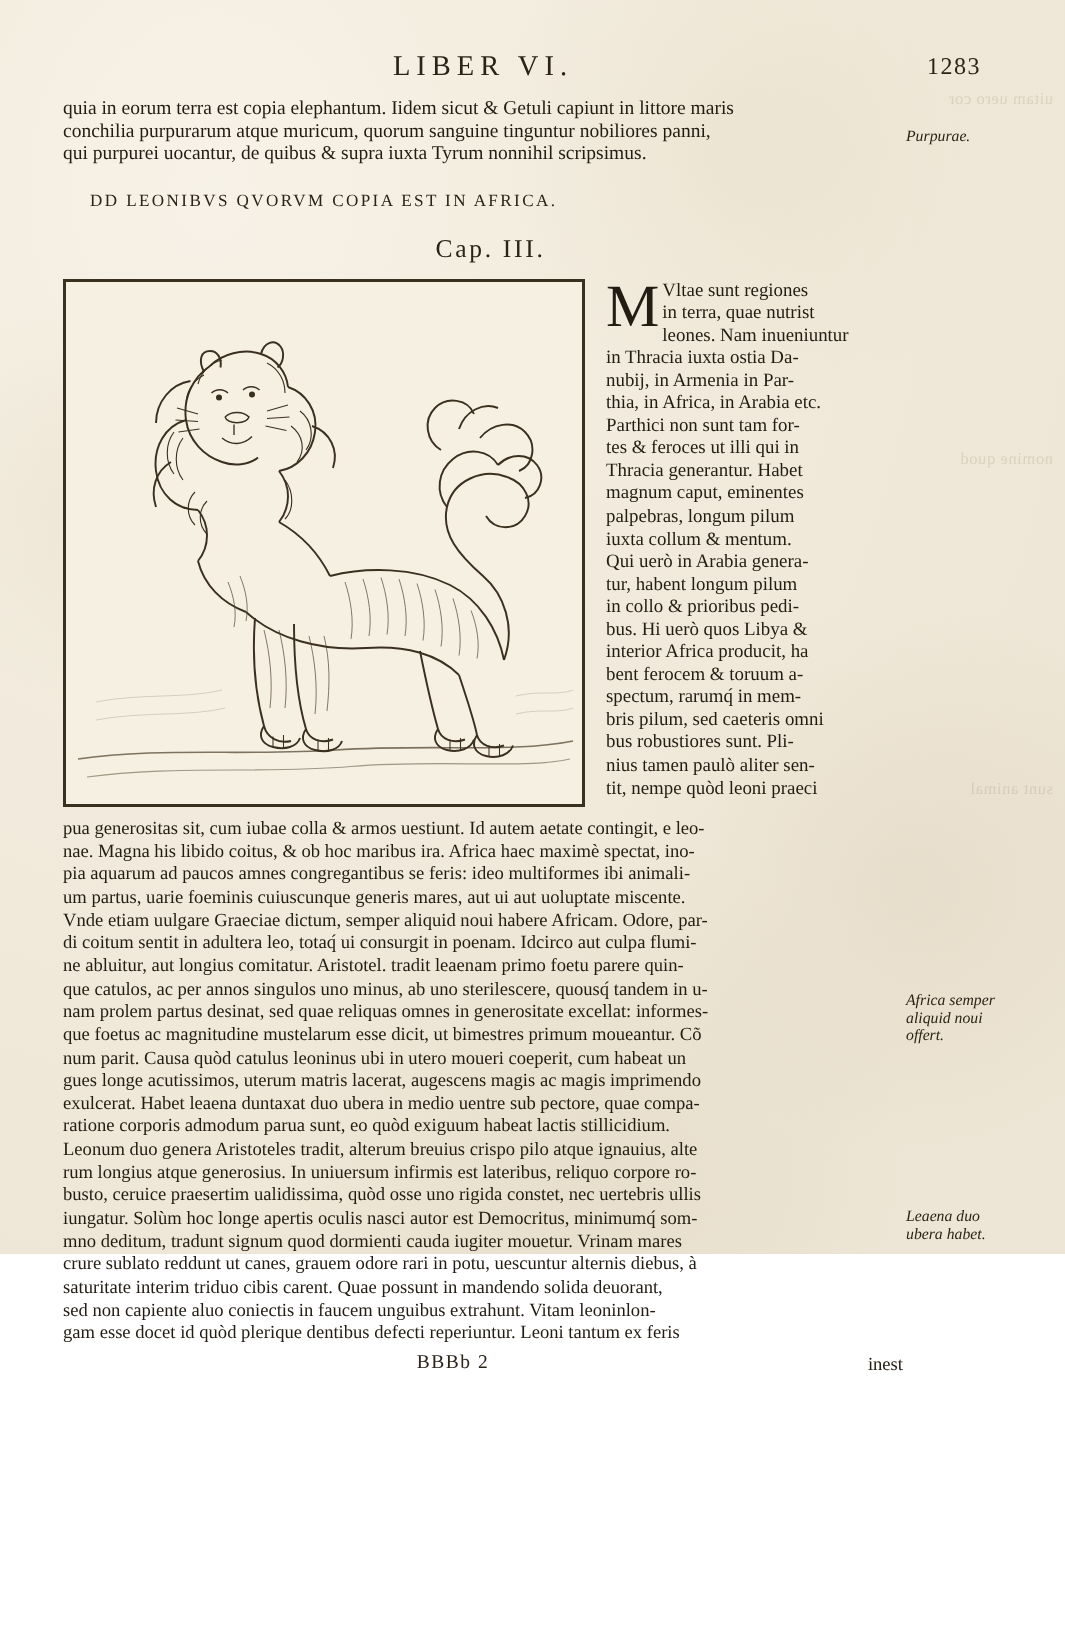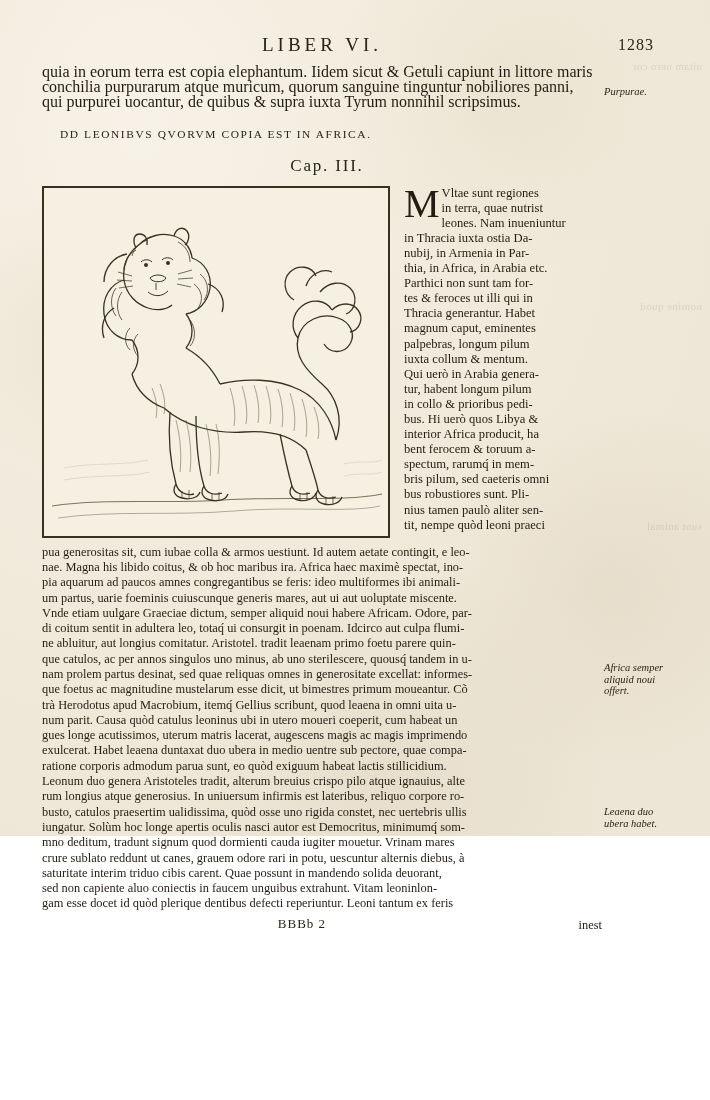--- a/index.html
+++ b/index.html
@@ -56,21 +56,21 @@
   .folio {
     position: absolute;
     right: -52px;
     top: 2px;
     font-size: 16px;
     color: #2b2317;
     letter-spacing: 1px;
   }
   
   .top-para {
-    font-size: 16px;
+    font-size: 13px;
     line-height: 15.2px;
     color: #221c12;
     text-align: justify;
     width: 540px;
   }
   .top-para div { white-space: nowrap; }
   
   .margin-note {
     position: absolute;
     font-size: 10.5px;
@@ -347,28 +347,27 @@
       <div>pua generositas sit, cum iubae colla &amp; armos uestiunt.  Id autem aetate contingit, e leo-</div>
       <div>nae.  Magna his libido coitus, &amp; ob hoc maribus ira.  Africa haec maximè spectat, ino-</div>
       <div>pia aquarum ad paucos amnes congregantibus se feris: ideo multiformes ibi animali-</div>
       <div>um partus, uarie foeminis cuiuscunque generis mares, aut ui aut uoluptate miscente.</div>
       <div>Vnde etiam uulgare Graeciae dictum, semper aliquid noui habere Africam. Odore, par-</div>
       <div>di coitum sentit in adultera leo, totaq́ ui consurgit in poenam.  Idcirco aut culpa flumi-</div>
       <div>ne abluitur, aut longius comitatur.   Aristotel. tradit leaenam primo foetu parere quin-</div>
       <div>que catulos, ac per annos singulos uno minus, ab uno sterilescere, quousq́ tandem in u-</div>
       <div>nam prolem partus desinat, sed quae reliquas omnes in generositate excellat: informes-</div>
       <div>que foetus ac magnitudine mustelarum esse dicit, ut bimestres primum moueantur. Cõ</div>
-      <div>trà Herodotus apud Macrobium, itemq́ Gellius scribunt, quod leaena in omni uita u-</div>
       <div>num parit.   Causa quòd catulus leoninus ubi in utero moueri coeperit, cum habeat un</div>
       <div>gues longe acutissimos, uterum matris lacerat, augescens magis ac magis imprimendo</div>
       <div>exulcerat. Habet leaena duntaxat duo ubera in medio uentre sub pectore, quae compa-</div>
       <div>ratione corporis admodum parua sunt, eo quòd exiguum habeat lactis stillicidium.</div>
       <div>Leonum duo genera Aristoteles tradit, alterum breuius crispo pilo atque ignauius, alte</div>
       <div>rum longius atque generosius. In uniuersum infirmis est lateribus, reliquo corpore ro-</div>
-      <div>busto, catulos praesertim ualidissima, quòd osse uno rigida constet, nec uertebris ullis</div>
+      <div>busto, ceruice praesertim ualidissima, quòd osse uno rigida constet, nec uertebris ullis</div>
       <div>iungatur. Solùm hoc longe apertis oculis nasci autor est Democritus, minimumq́ som-</div>
       <div>mno deditum, tradunt signum quod dormienti cauda iugiter mouetur. Vrinam mares</div>
       <div>crure sublato reddunt ut canes, grauem odore rari in potu, uescuntur alternis diebus, à</div>
       <div>saturitate interim triduo cibis carent.   Quae possunt in mandendo solida deuorant,</div>
       <div>sed non capiente aluo coniectis in faucem unguibus extrahunt.   Vitam leoninlon-</div>
       <div>gam esse docet id quòd plerique dentibus defecti reperiuntur.   Leoni tantum ex feris</div>
     </div>
 
     <div class="signature">
       <div class="sig-center">BBBb  2</div>

